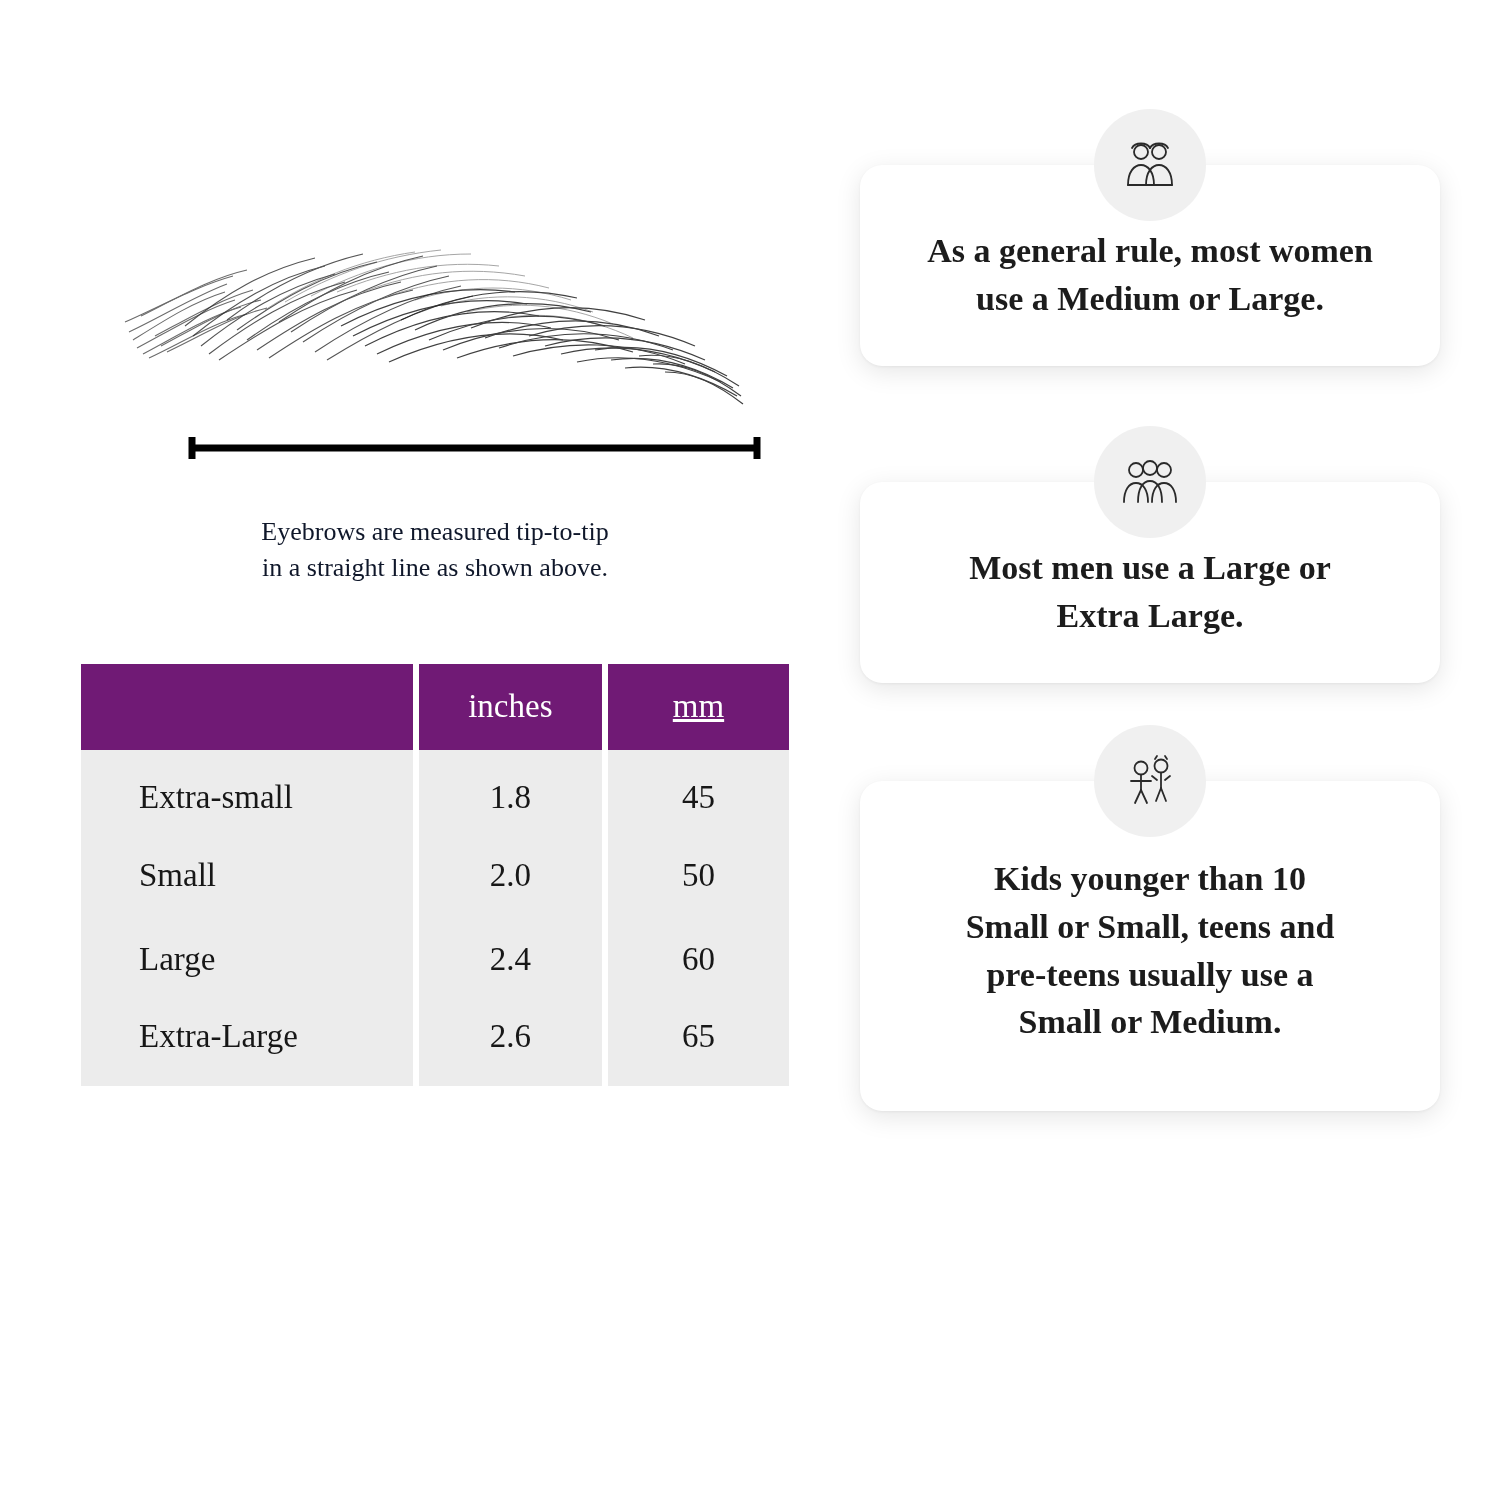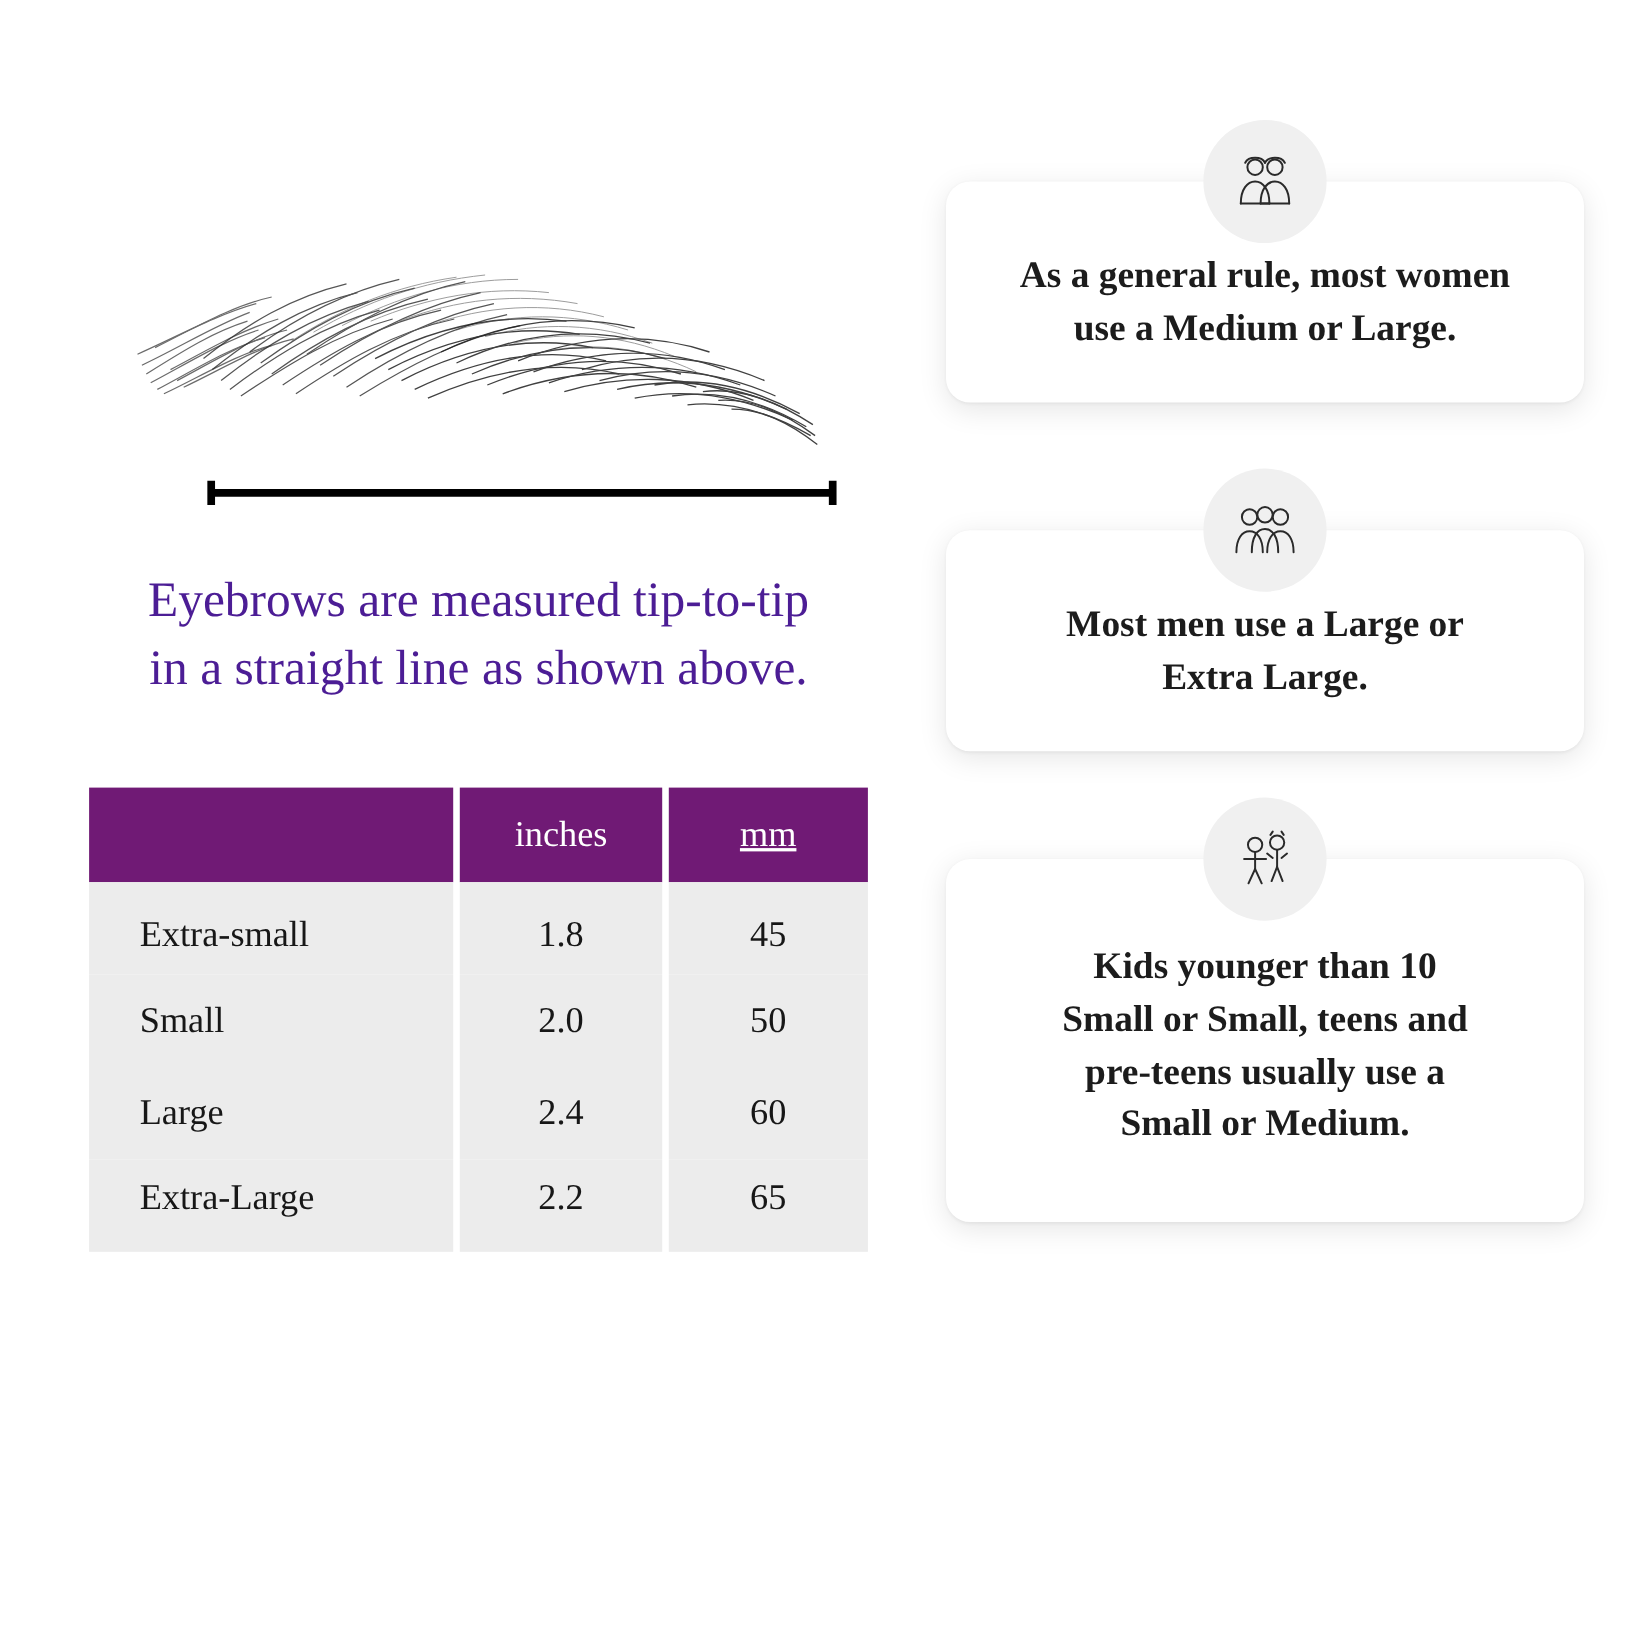--- a/index.html
+++ b/index.html
@@ -37,23 +37,23 @@
     position: absolute;
     left: 72px;
     top: 285px;
     width: 575px;
     height: 26px;
   }
 
   .caption {
     margin-top: 34px;
     text-align: center;
-    font-size: 45px;
+    font-size: 26px;
     line-height: 1.38;
-    color: #4c1d95;
+    color: #0f172a;
     width: 700px;
     margin-left: 10px;
   }
 
   
   .size-table {
     margin-top: 78px;
     margin-left: 0px;
     width: 720px;
     border-collapse: separate;
@@ -73,21 +73,21 @@
 
   .size-table td {
     background: #ececec;
     font-size: 33px;
     height: 84px;
     vertical-align: middle;
     color: #171717;
   }
   .size-table td.label {
     text-align: left;
-    padding-left: 46px;
+    padding-left: 58px;
   }
   .size-table td.num { text-align: center; }
 
   .size-table tbody tr:first-child td { padding-top: 12px; }
   .size-table tbody tr:last-child td { padding-bottom: 14px; }
 
   
   .right-col {
     position: absolute;
     left: 860px;
@@ -242,21 +242,21 @@
           <td class="num">2.0</td>
           <td class="num">50</td>
         </tr>
         <tr>
           <td class="label">Large</td>
           <td class="num">2.4</td>
           <td class="num">60</td>
         </tr>
         <tr>
           <td class="label">Extra-Large</td>
-          <td class="num">2.2</td>
+          <td class="num">2.6</td>
           <td class="num">65</td>
         </tr>
       </tbody>
     </table>
   </div>
 
   <div class="right-col">
 
     <div class="note-card card-1">
       <div class="note-icon">

